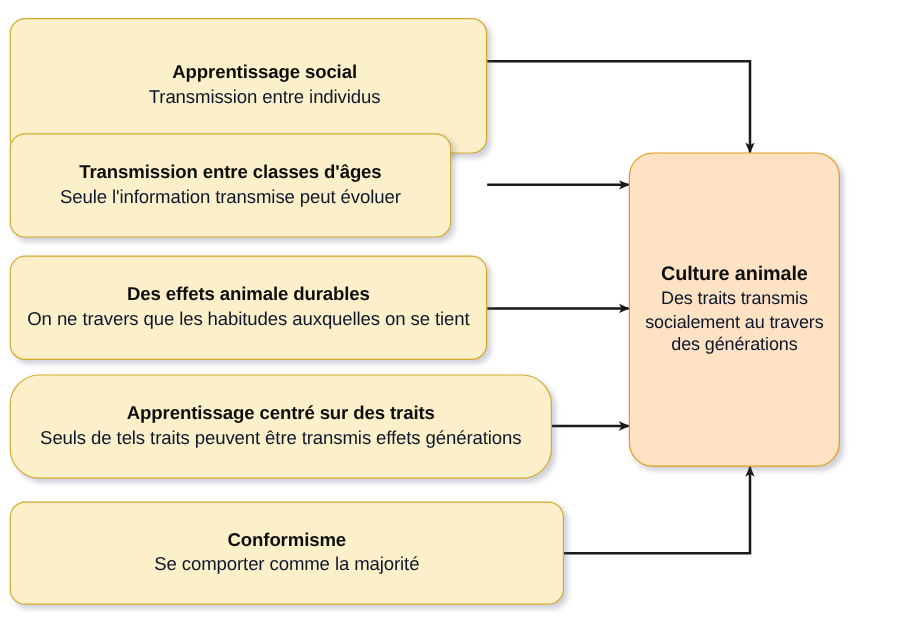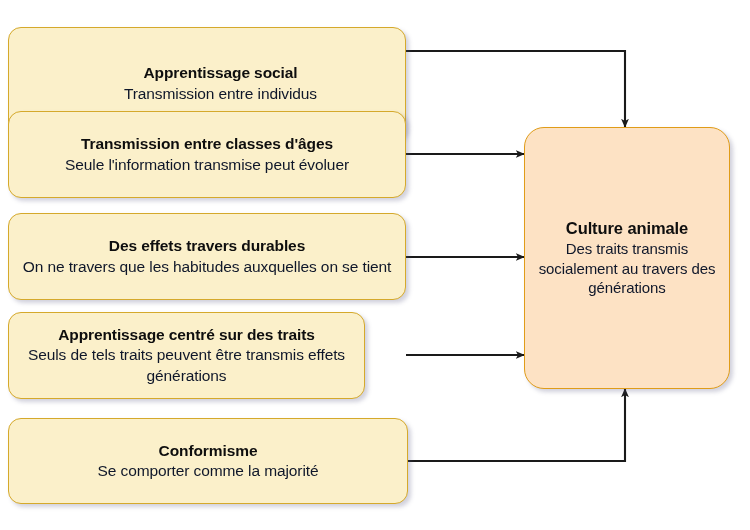--- a/index.html
+++ b/index.html
@@ -80,43 +80,43 @@
 
     <path d="M406,154 L524,154" fill="none" stroke="#1a1a1a" stroke-width="2.1" marker-end="url(#arrowhead)"></path>
 
     <path d="M406,257 L524,257" fill="none" stroke="#1a1a1a" stroke-width="2.1" marker-end="url(#arrowhead)"></path>
 
     <path d="M406,355 L524,355" fill="none" stroke="#1a1a1a" stroke-width="2.1" marker-end="url(#arrowhead)"></path>
 
     <path d="M406,461 L625,461 L625,389" fill="none" stroke="#1a1a1a" stroke-width="2.1" marker-end="url(#arrowhead)"></path>
   </svg>
 
-  <div class="node node-source" style="left:8px; top:27px; width:398px; height:113px;padding-left:37px;">
+  <div class="node node-source" style="left:8px; top:15px; width:398px; height:113px;padding-left:37px;">
     <div class="node-title">Apprentissage social</div>
     <div class="node-desc">Transmission entre individus</div>
   </div>
 
-  <div class="node node-source" style="left:8px; top:111px; width:398px; height:87px;">
+  <div class="node node-source" style="left:8px; top:111px; width:368px; height:87px;">
     <div class="node-title">Transmission entre classes d'âges</div>
     <div class="node-desc">Seule l'information transmise peut évoluer</div>
   </div>
 
   <div class="node node-source" style="left:8px; top:213px; width:398px; height:87px;">
-    <div class="node-title">Des effets travers durables</div>
+    <div class="node-title">Des effets animale durables</div>
     <div class="node-desc">On ne travers que les habitudes auxquelles on se tient</div>
   </div>
 
-  <div class="node node-source" style="left:8px; top:312px; width:357px; height:87px;">
+  <div class="node node-source" style="left:8px; top:312px; width:452px; height:87px;border-radius:25px;">
     <div class="node-title">Apprentissage centré sur des traits</div>
     <div class="node-desc">Seuls de tels traits peuvent être transmis effets générations</div>
   </div>
 
-  <div class="node node-source" style="left:8px; top:418px; width:400px; height:86px;">
+  <div class="node node-source" style="left:8px; top:418px; width:462px; height:86px;">
     <div class="node-title">Conformisme</div>
     <div class="node-desc">Se comporter comme la majorité</div>
   </div>
 
-  <div class="node node-target" style="left:524px; top:127px; width:206px; height:262px;">
+  <div class="node node-target" style="left:524px; top:127px; width:176px; height:262px;">
     <div class="node-title">Culture animale</div>
     <div class="node-desc">Des traits transmis socialement au travers des générations</div>
   </div>
 
 </div>
 
 </body></html>

